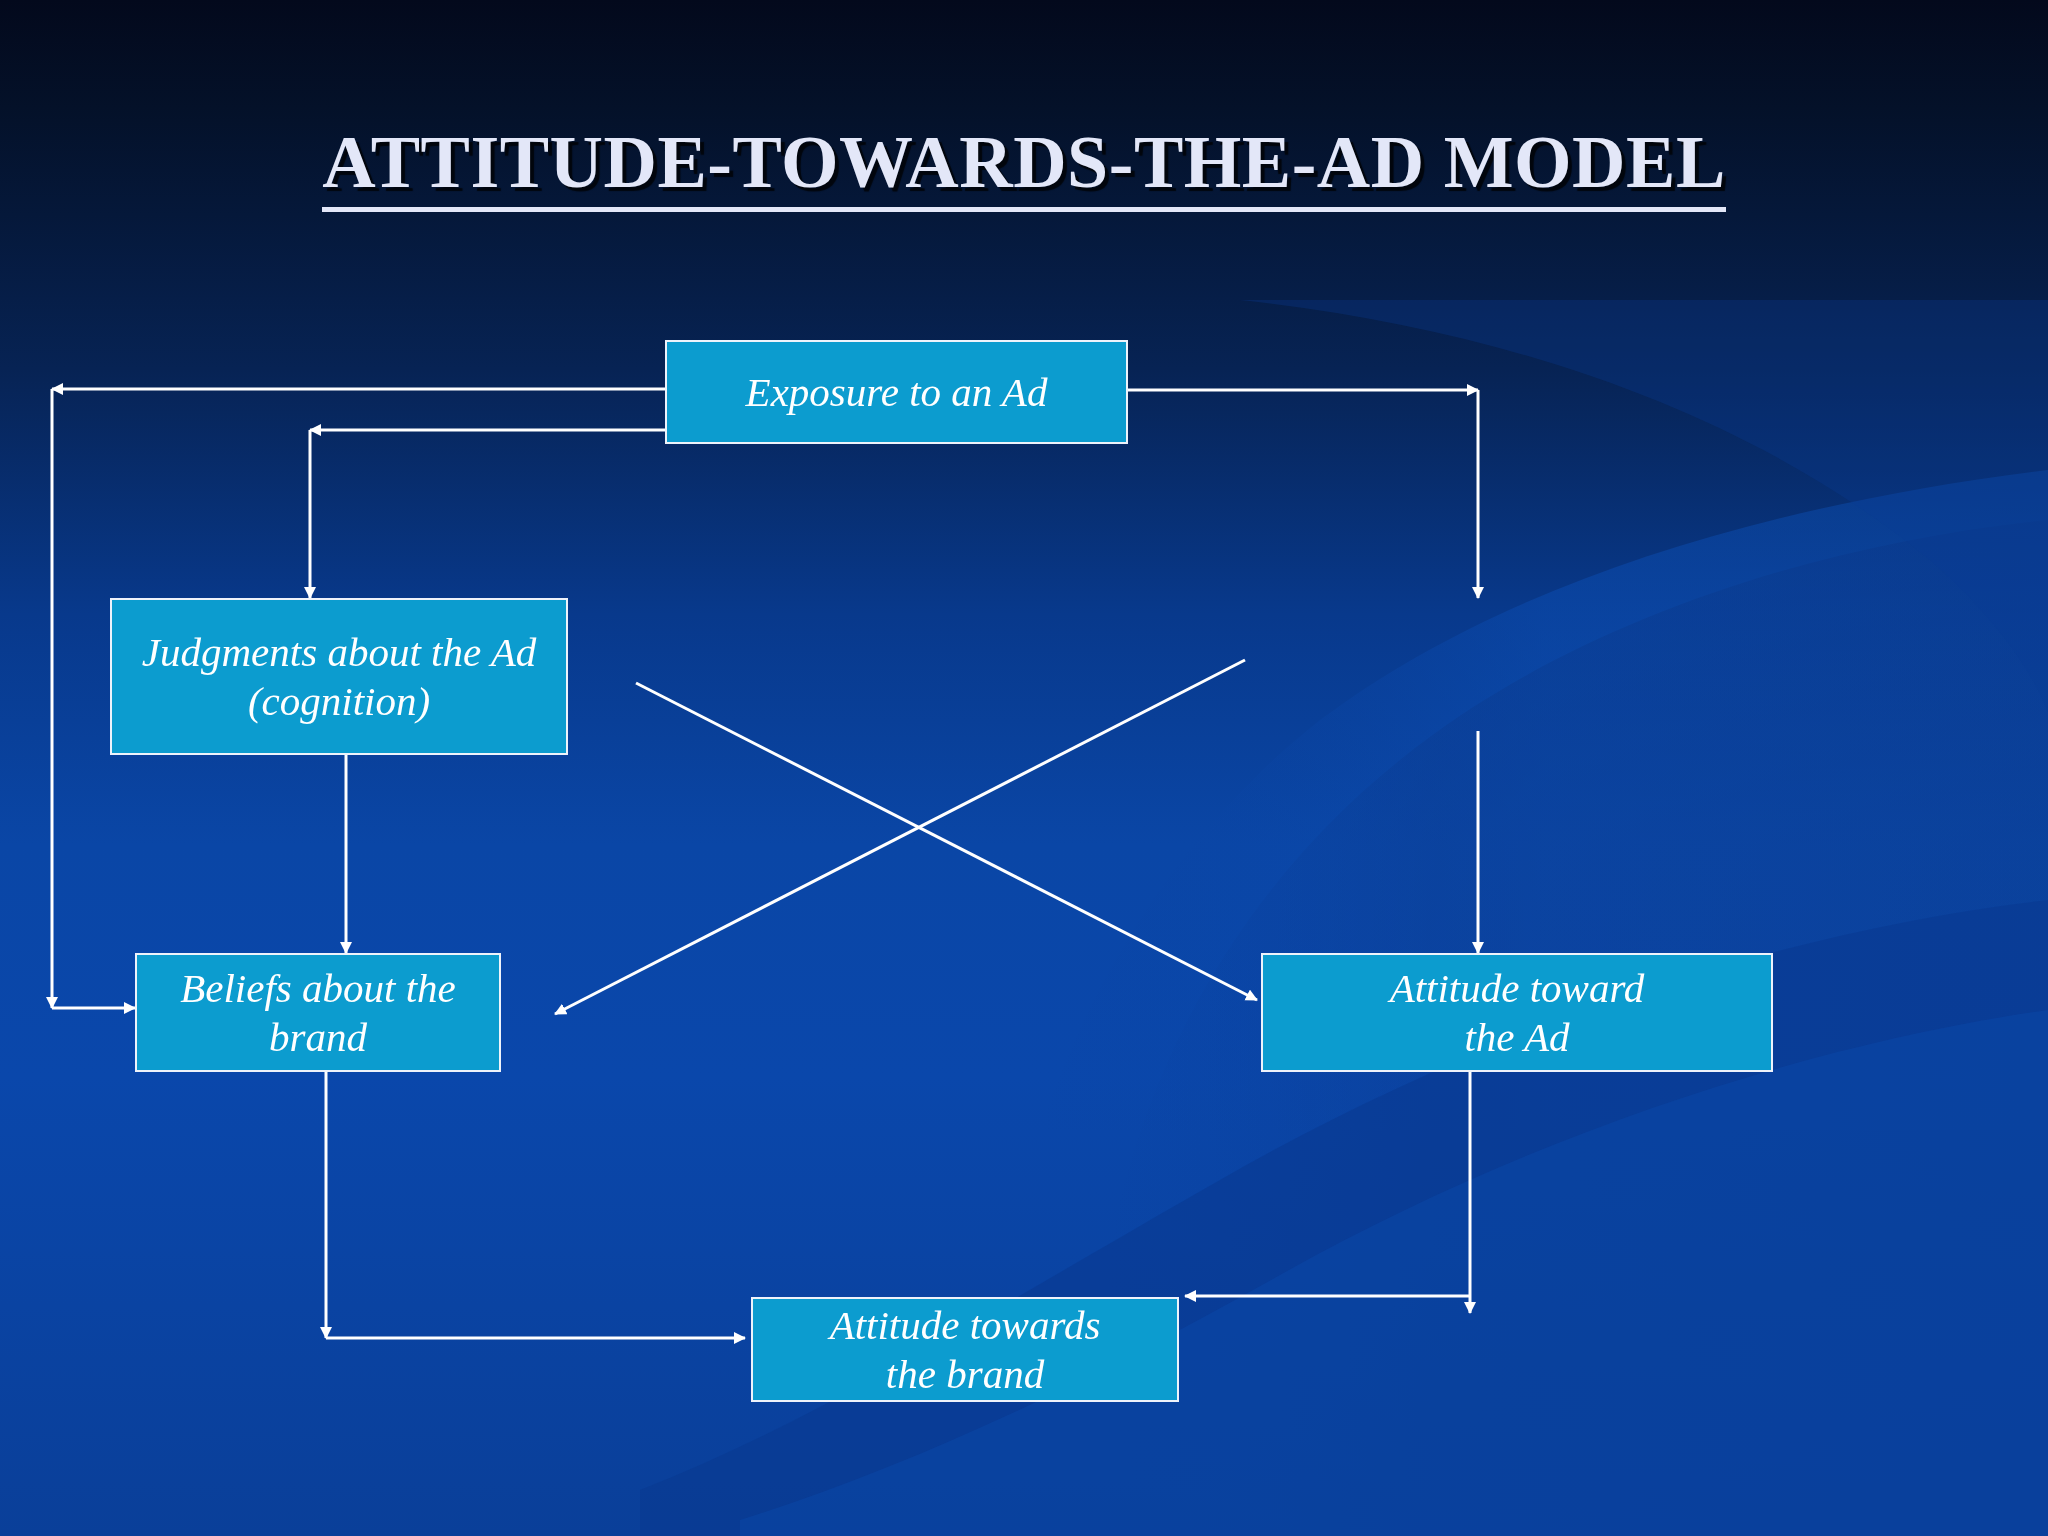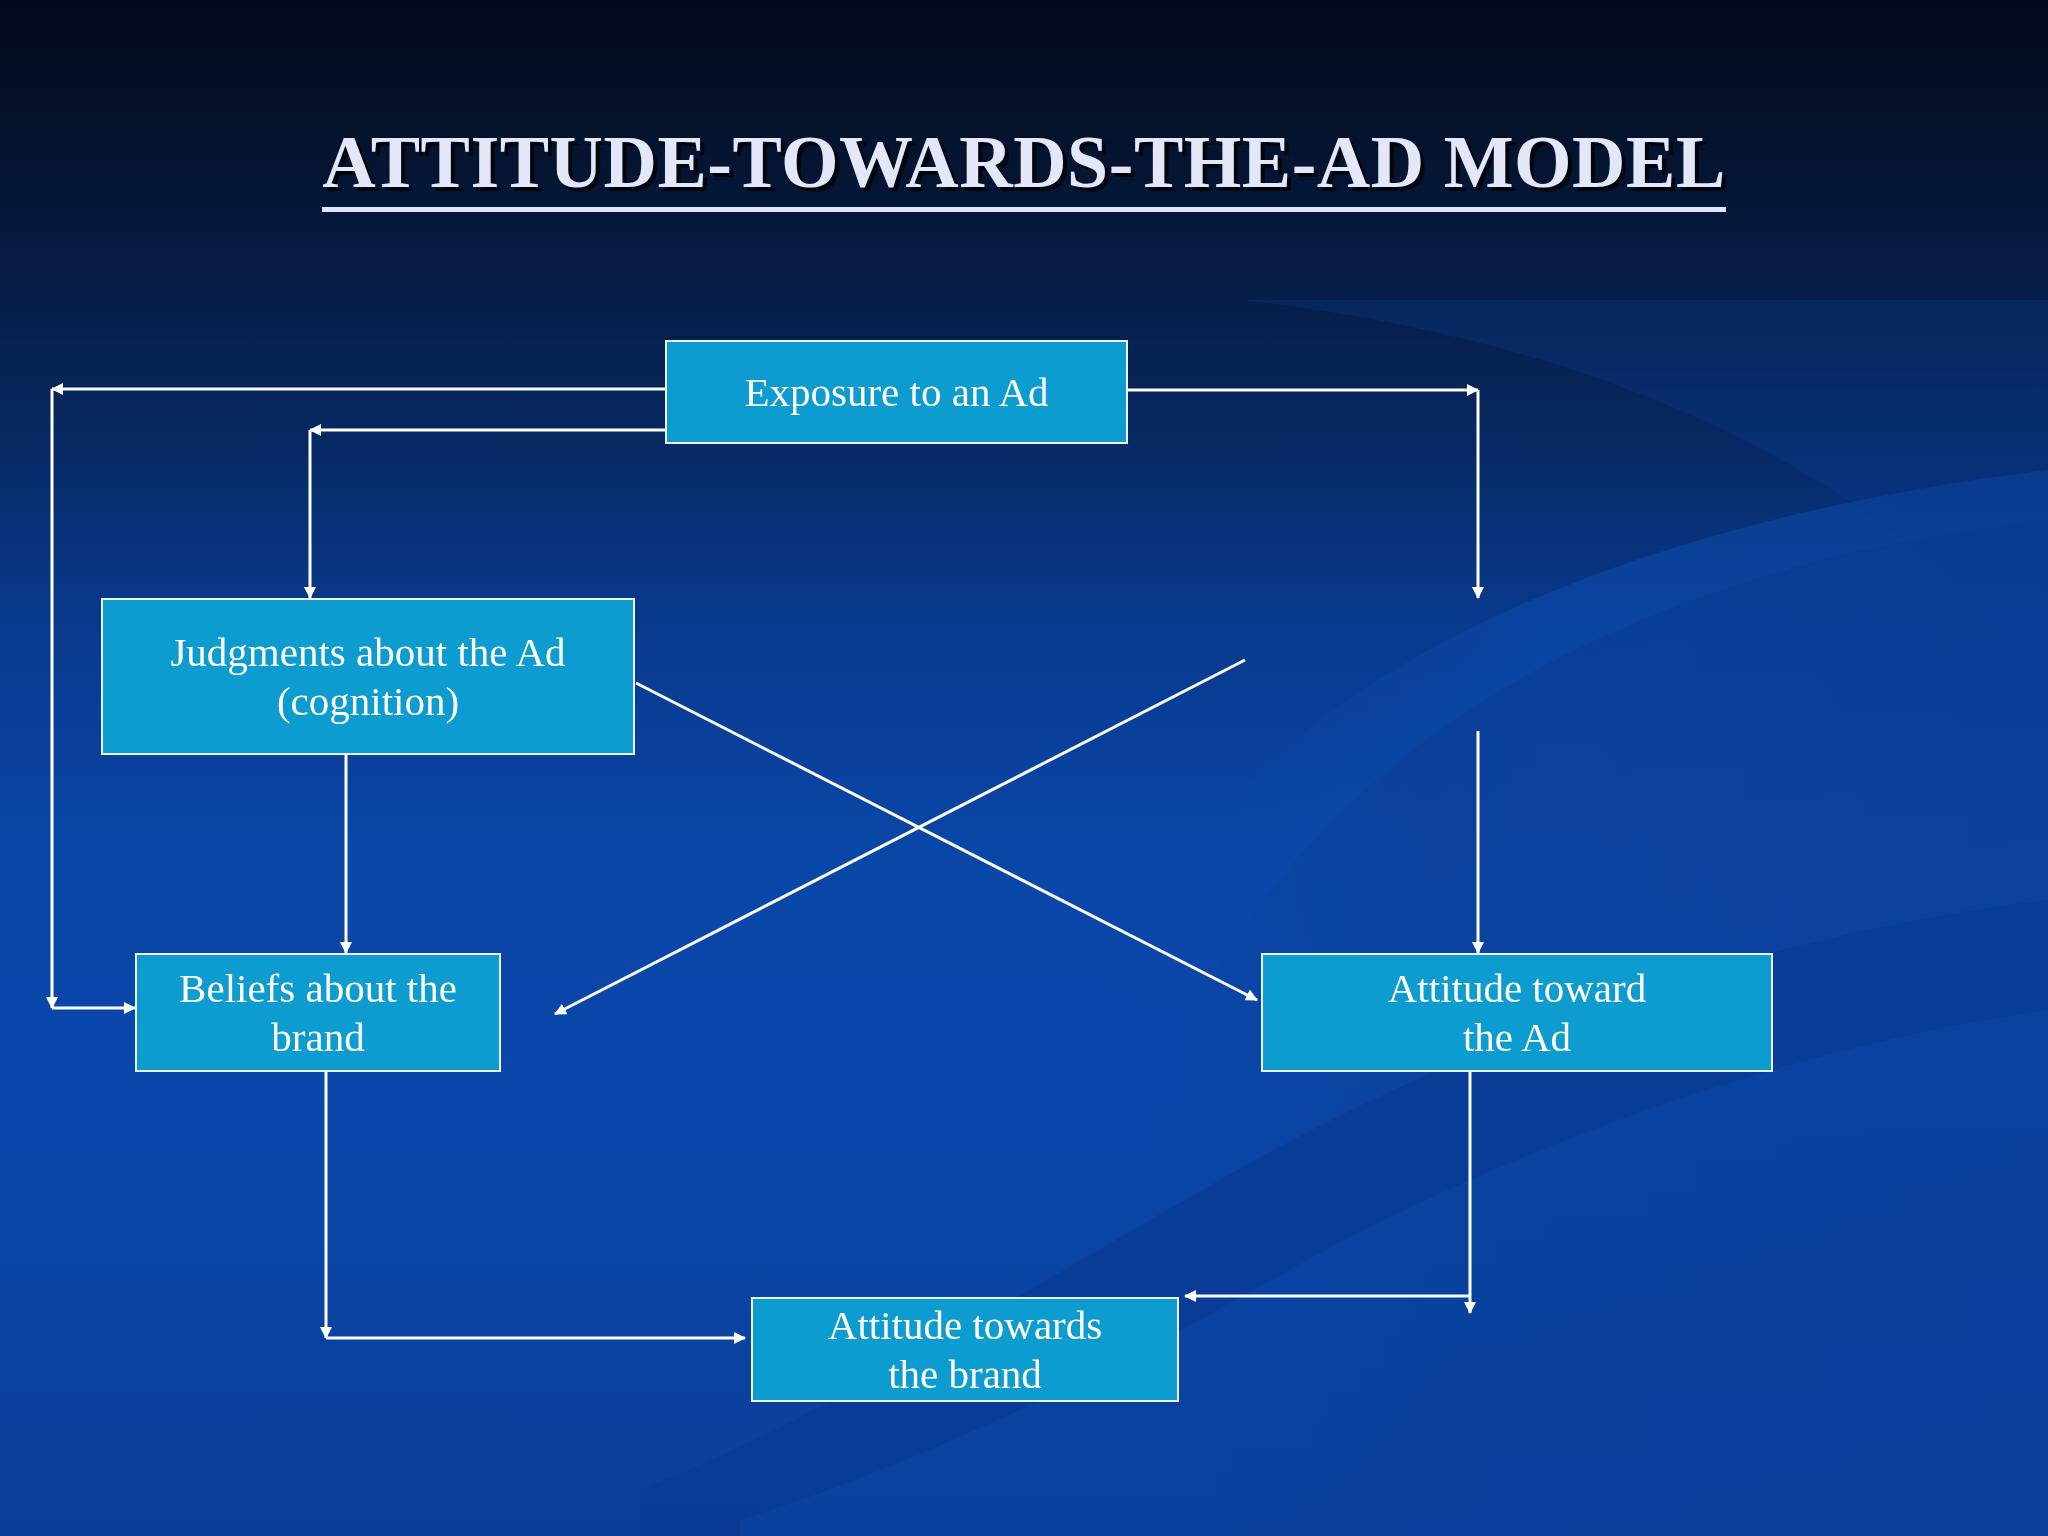--- a/index.html
+++ b/index.html
@@ -49,25 +49,26 @@
     border:2px solid #eef3fb;
     box-sizing:border-box;
     color:#ffffff;
     display:flex;
     align-items:center;
     justify-content:center;
     text-align:center;
     line-height:1.18;
     font-size:41px;
     z-index:5;
+    font-style:italic;
   }
   .node span{display:block;padding:0 6px;white-space:pre-line;}
 
   #n-exposure {left:665px; top:340px;  width:463px; height:104px;}
-  #n-judgments{left:101px; top:598px;  width:534px; height:157px;}
+  #n-judgments{left:110px; top:598px;  width:458px; height:157px;}
   #n-feelings {left:1246px;top:598px;  width:428px; height:133px;}
   #n-beliefs  {left:135px; top:953px;  width:366px; height:119px;}
   #n-attad    {left:1261px;top:953px;  width:512px; height:119px;}
   #n-attbrand {left:751px; top:1278px; width:428px; height:105px;margin-top:19px;}
 
   
   #n-feelings span{white-space:pre-line;}
 
   
   #links{position:absolute;left:0;top:0;width:2048px;height:1536px;z-index:3;}

